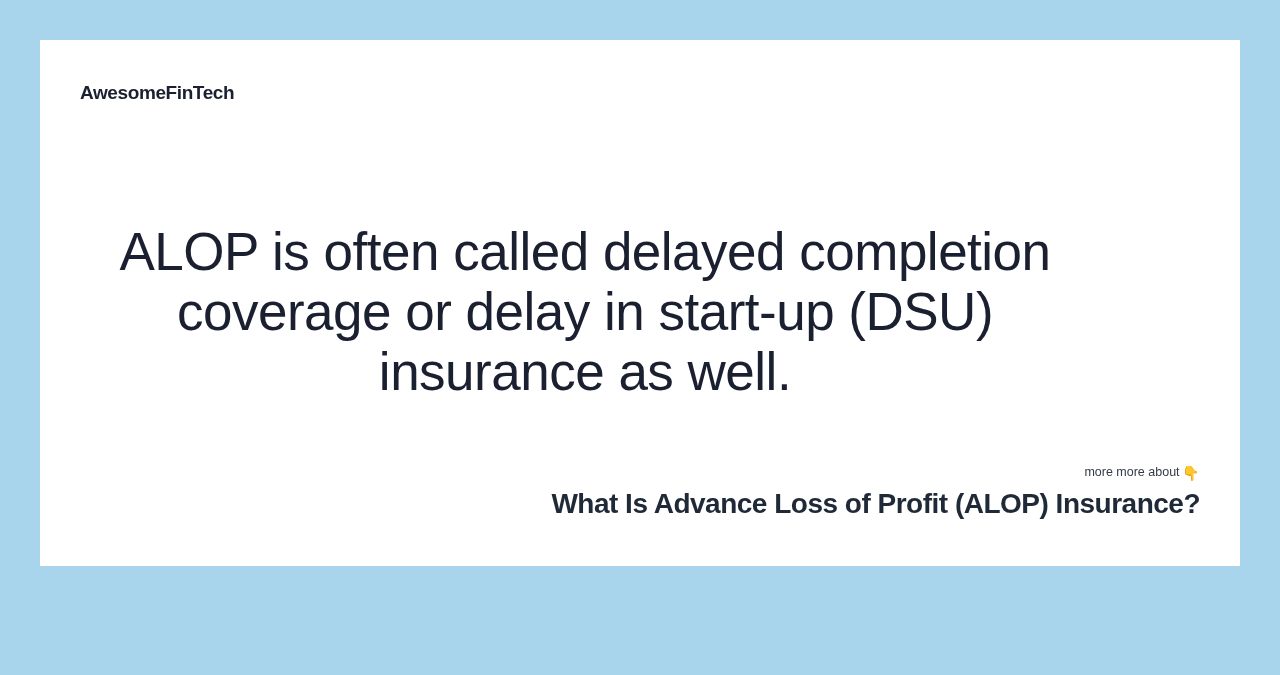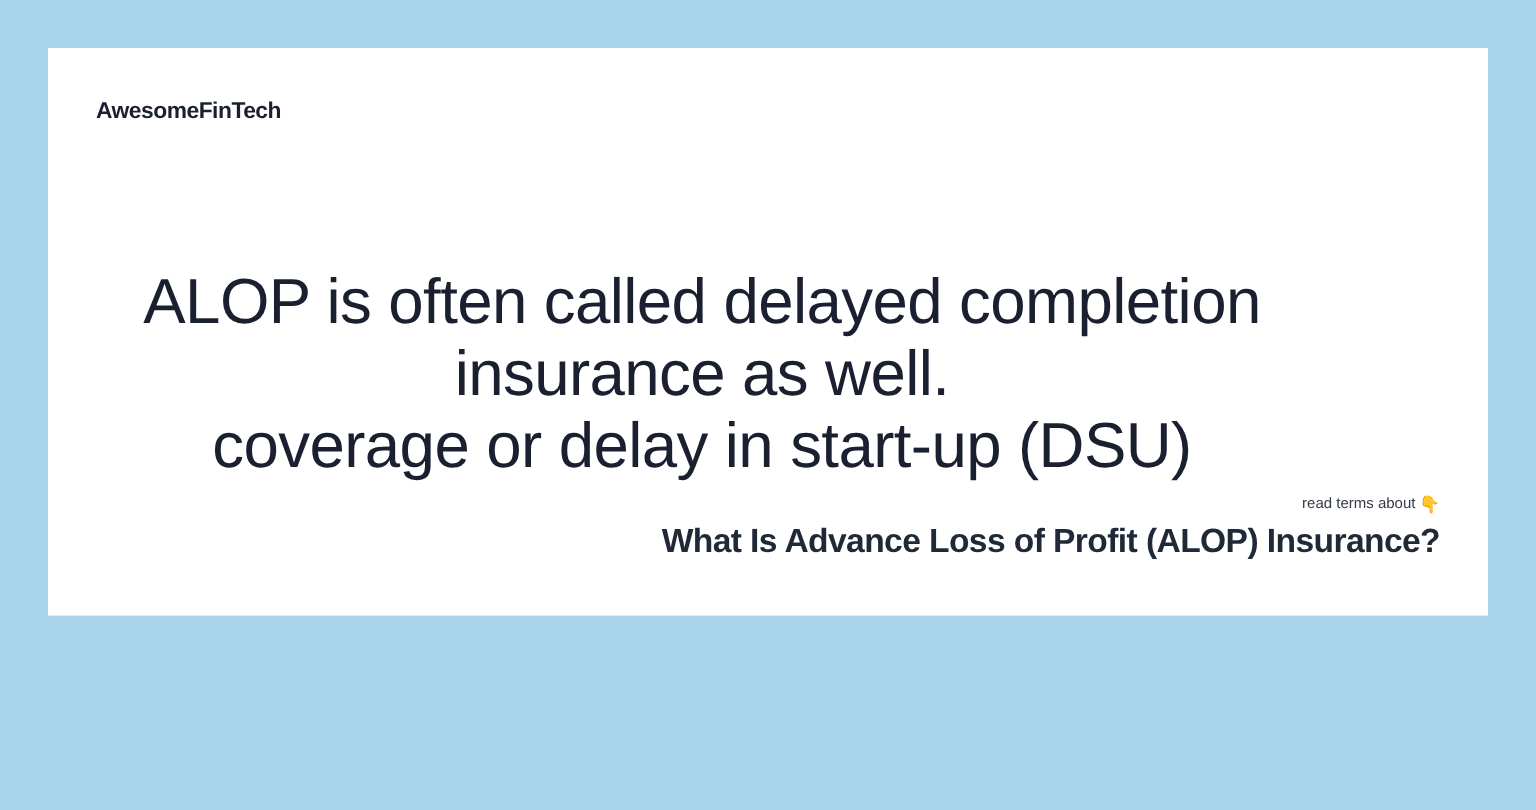--- a/index.html
+++ b/index.html
@@ -21,21 +21,21 @@
     height: 675px;
     background: #a8d5ec;
   }
 
   
   .card {
     position: absolute;
     left: 40px;
     top: 40px;
     width: 1200px;
-    height: 473px;
+    height: 526px;
     background: #ffffff;
   }
 
   
   .brand {
     position: absolute;
     left: 40px;
     top: 42px;
     font-size: 19px;
     font-weight: bold;
@@ -111,28 +111,28 @@
 <body>
 
 <div class="stage">
 
   <div class="card">
 
     <div class="brand">AwesomeFinTech</div>
 
     <div class="quote">
       <span class="quote-line">ALOP is often called delayed completion</span>
+      <span class="quote-line">coverage or delay in start-up (DSU)</span>
       <span class="quote-line">insurance as well.</span>
-      <span class="quote-line">coverage or delay in start-up (DSU)</span>
     </div>
 
     <div class="footer">
 
       <span class="kicker">
-        <span>read terms about</span><span class="kicker-emoji">👇</span>
+        <span>more more about</span><span class="kicker-emoji">👇</span>
       </span>
 
       <span class="article-title">What Is Advance Loss of Profit (ALOP) Insurance?</span>
 
 
     </div>
 
   </div>
 
 </div>

